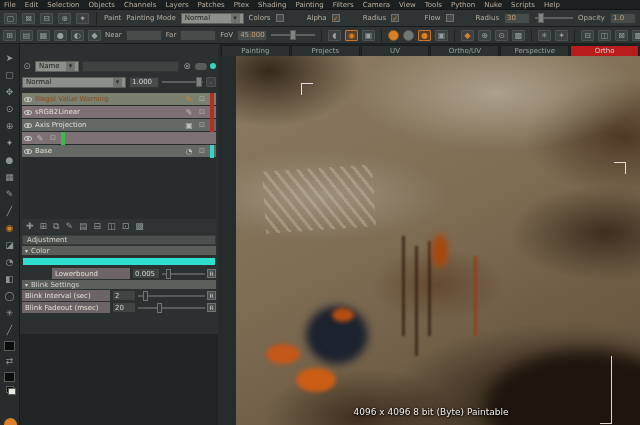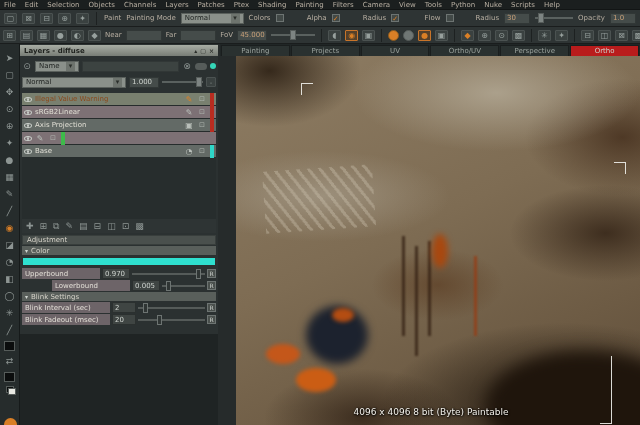--- a/index.html
+++ b/index.html
@@ -241,28 +241,20 @@
     <span class="tool">✳</span>
     <span class="tool">╱</span>
     <span class="swatch"></span>
     <span class="tool">⇄</span>
     <span class="swatch"></span>
     <span class="swatch small"></span>
     <span id="fg-orange"></span>
   </div>
 
   <div id="layers-panel">
-    <div id="layers-title">
-      <span>Layers - diffuse</span>
-      <span class="wicons">
-        <span>▴</span>
-        <span>▢</span>
-        <span>×</span>
-      </span>
-    </div>
     <div id="search-row">
       <span class="tool" style="width:10px;">⊙</span>
       <div class="dd" style="width:44px;height:11px;">
         <span>Name</span>
         <span class="arrow">▾</span>
       </div>
       <div class="fld empty" style="flex:1;background:#3c4341;">
           <span></span>
         </div>
       <span class="tool" style="width:10px;">⊗</span>
@@ -340,28 +332,20 @@
         </div>
 
       <div class="group-row">
         <span class="tri">▾</span>
         <span>Color</span>
       </div>
       <div class="prop-row">
         <span id="warn-swatch" style="background: rgb(47, 224, 207);"></span>
       </div>
 
-      <div class="prop-row">
-        <span class="prop-label" style="width:78px;">Upperbound</span>
-        <span class="prop-field" style="width:28px;">0.970</span>
-        <span class="prop-slider">
-            <span class="knob" style="right:4px;"></span>
-          </span>
-        <span class="reset-btn">R</span>
-      </div>
       <div class="prop-row">
         <span class="prop-label" style="width:78px;margin-left:30px;">Lowerbound</span>
         <span class="prop-field" style="width:28px;">0.005</span>
         <span class="prop-slider">
             <span class="knob" style="left:4px;"></span>
           </span>
         <span class="reset-btn">R</span>
       </div>
 
       <div class="group-row">

